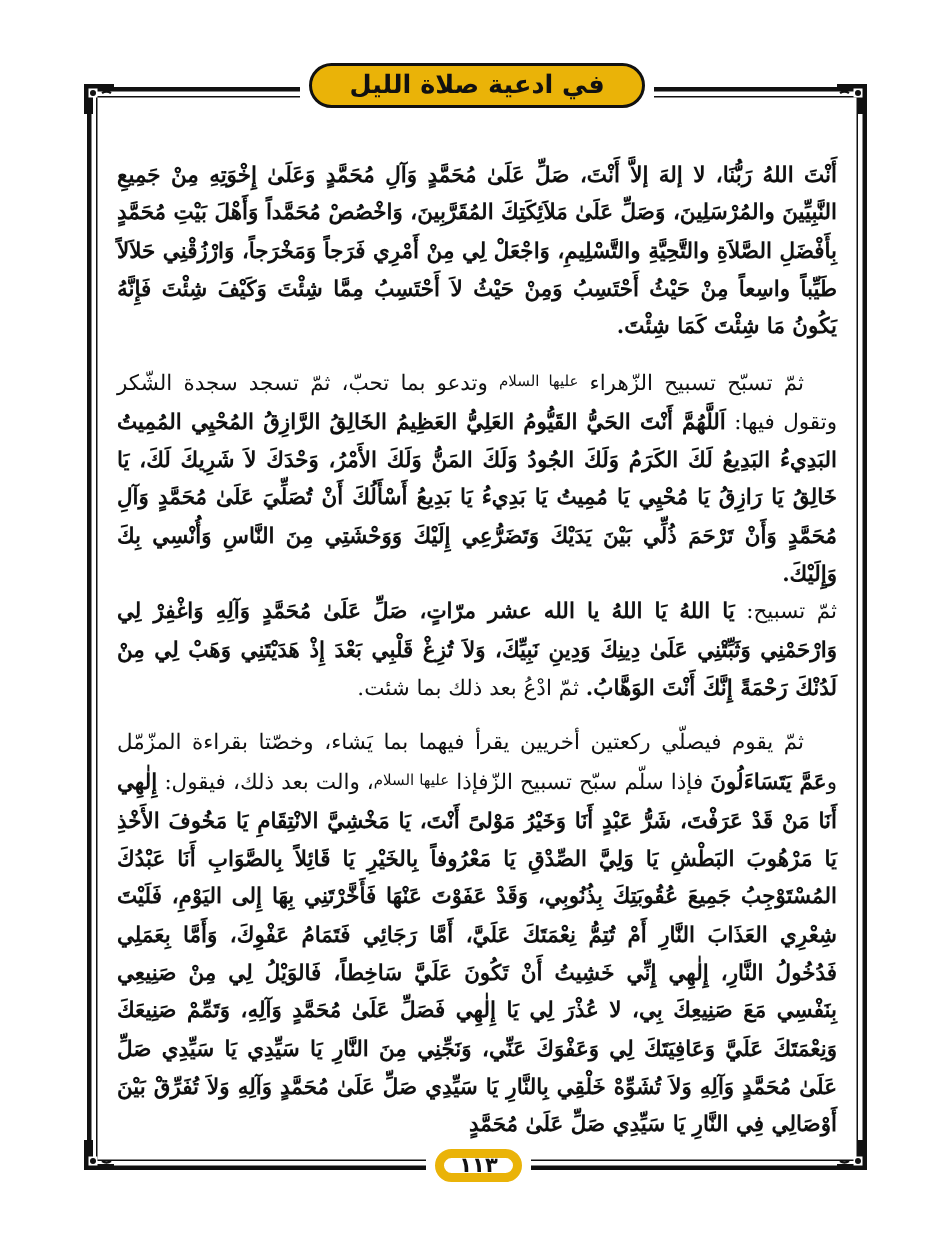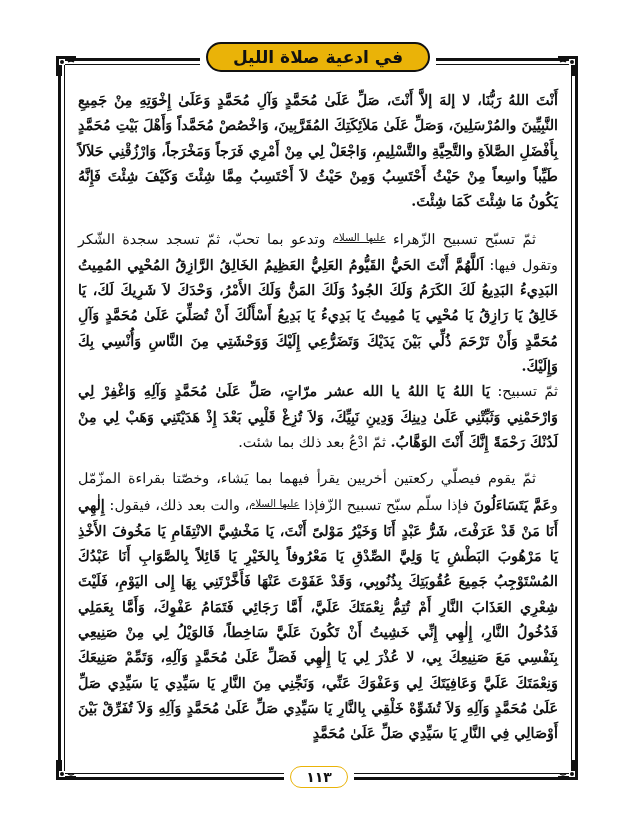--- a/index.html
+++ b/index.html
@@ -79,21 +79,21 @@
     }
 
     
     .page-capsule {
       position: absolute;
       left: 290px;
       top: 766px;
       width: 58px;
       height: 22px;
       background: #fff;
-      border: 1px solid #eab308;
+      border: 6px solid #eab308;
       border-radius: 11px;
       box-sizing: border-box;
       display: flex;
       align-items: center;
       justify-content: center;
       z-index: 3;
     }
     .page-number {
       font-family: "DejaVu Sans", "Liberation Sans", sans-serif;
       font-weight: bold;
@@ -107,39 +107,38 @@
       width: 70px;
       height: 14px;
       background: #fff;
       z-index: 2;
     }
 
     
     .content {
       position: absolute;
       left: 78px;
-      top: 88px;
+      top: 105px;
       width: 480px;
       direction: rtl;
       text-align: justify;
       text-align-last: right;
       font-size: 14.3px;
       line-height: 25.3px;
     }
     .para {
       margin: 0 0 11px 0;
     }
     .para.tight { margin-bottom: 0; }
     .para.indent { text-indent: 22px; }
     .bold { font-weight: bold; }
     .honorific {
       font-size: 10px;
       vertical-align: 3px;
       font-family: "DejaVu Sans", sans-serif;
-      text-decoration: underline;
     }
   </style>
 </head>
 <body>
 
 <div class="frame-outer"></div>
 <div class="frame-inner"></div>
 
 <div class="corner corner-tl">
   <svg viewBox="0 0 24 24">

